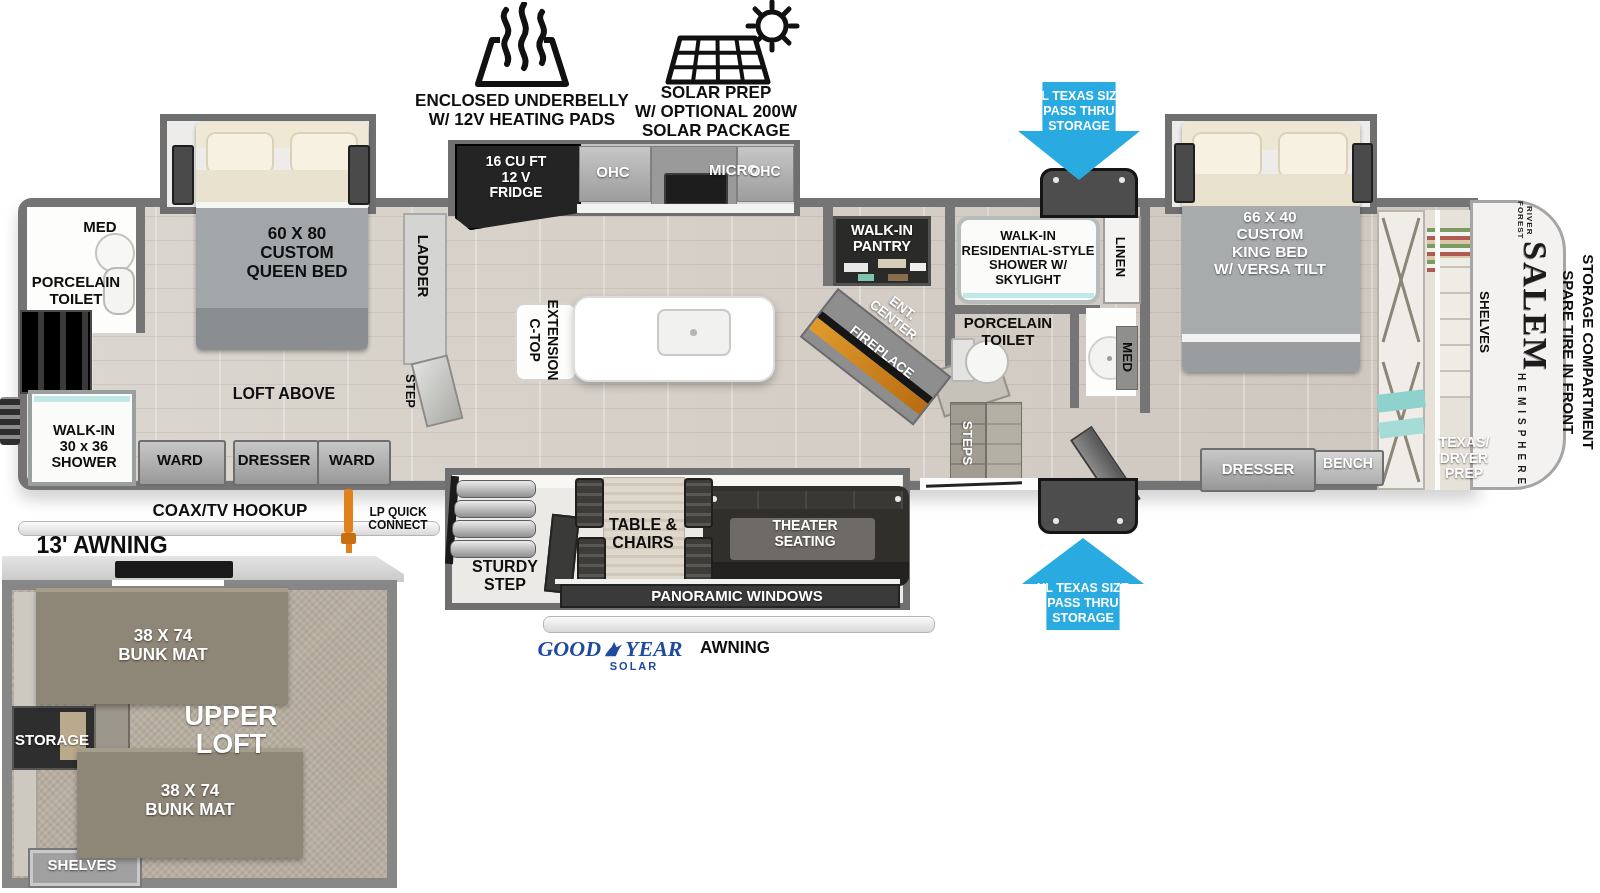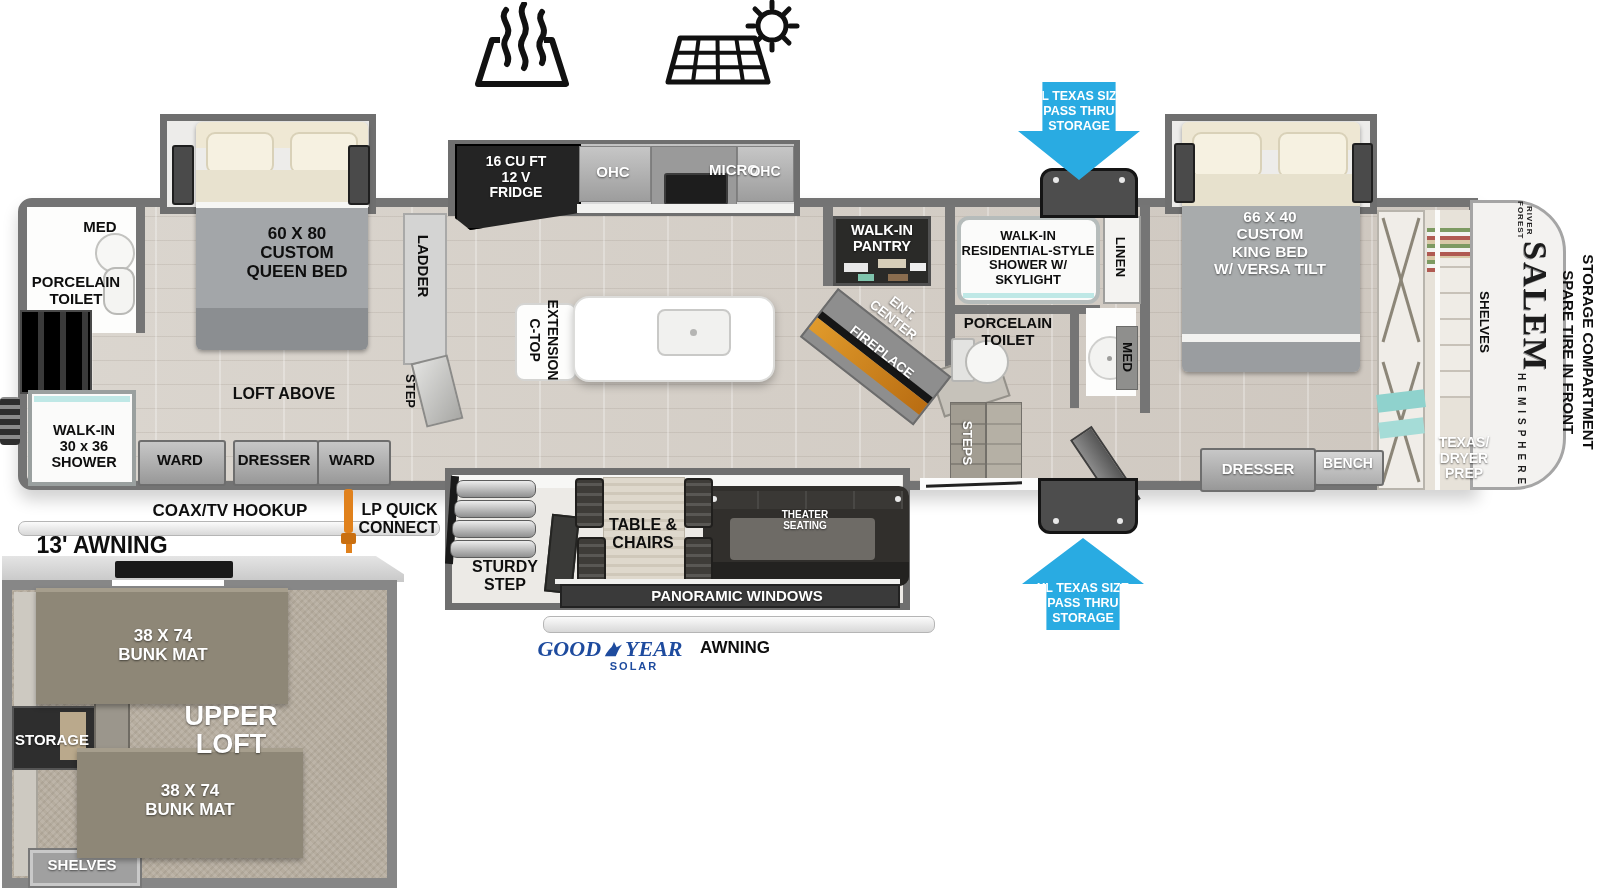--- a/index.html
+++ b/index.html
@@ -47,20 +47,22 @@
 
   <div class="abs" style="left:462px;top:2px;width:120px;height:88px;z-index:20">
     <svg width="120" height="88" viewBox="0 0 120 88">
       <path d="M30 38 L90 38 L104 82 L16 82 Z" fill="none" stroke="#111" stroke-width="6" stroke-linejoin="round"></path>
       <rect x="38" y="33" width="44" height="10" fill="#fff"></rect>
       <path d="M44 8 C36 18 52 24 44 36 C38 46 50 52 45 62" stroke="#111" stroke-width="6" fill="none" stroke-linecap="round"></path>
       <path d="M62 2 C54 14 70 22 61 36 C54 48 68 54 62 66" stroke="#111" stroke-width="6" fill="none" stroke-linecap="round"></path>
       <path d="M80 10 C73 19 88 25 79 37 C73 47 85 52 80 61" stroke="#111" stroke-width="6" fill="none" stroke-linecap="round"></path>
     </svg>
   </div>
+  <div class="lbl" style="left:522px;top:110px;font-size:17px">ENCLOSED UNDERBELLY
+W/ 12V HEATING PADS</div>
 
   <div class="abs" style="left:660px;top:0;width:140px;height:92px;z-index:20">
     <svg width="140" height="92" viewBox="0 0 140 92">
       <circle cx="112" cy="26" r="14" fill="none" stroke="#111" stroke-width="5"></circle>
       <g stroke="#111" stroke-width="5" stroke-linecap="round">
         <line x1="112" y1="2" x2="112" y2="8"></line>
           <line x1="112" y1="44" x2="112" y2="50"></line>
         <line x1="88" y1="26" x2="94" y2="26"></line>
           <line x1="130" y1="26" x2="137" y2="26"></line>
         <line x1="95" y1="9" x2="100" y2="14"></line>
@@ -71,20 +73,23 @@
       <path d="M20 38 L95 38 L108 82 L8 82 Z" fill="#fff" stroke="#111" stroke-width="5" stroke-linejoin="round"></path>
       <g stroke="#111" stroke-width="4">
         <line x1="38.75" y1="38" x2="33" y2="82"></line>
         <line x1="57.5" y1="38" x2="58" y2="82"></line>
         <line x1="76.25" y1="38" x2="83" y2="82"></line>
         <line x1="16" y1="52.7" x2="99.3" y2="52.7"></line>
         <line x1="12" y1="67.3" x2="103.7" y2="67.3"></line>
       </g>
     </svg>
   </div>
+  <div class="lbl" style="left:716px;top:112px;font-size:17px">SOLAR PREP
+W/ OPTIONAL 200W
+SOLAR PACKAGE</div>
 
   <div class="arrow-down" style="left:1018px;top:82px;width:122px;height:98px">
     <div class="arrowtxt" style="top:7px">XL TEXAS SIZE
 PASS THRU
 STORAGE</div>
   </div>
   <div class="arrow-up" style="left:1022px;top:538px;width:122px;height:92px">
     <div class="arrowtxt" style="bottom:4px">XL TEXAS SIZE
 PASS THRU
 STORAGE</div>
@@ -303,21 +308,21 @@
 CHAIRS</div>
 
   <div class="abs" style="left:703px;top:486px;width:206px;height:100px;background:#312f2c;border-radius:10px;z-index:8">
     <div style="position:absolute;left:6px;top:5px;width:194px;height:18px;background:#3a3835;
          background-image:repeating-linear-gradient(90deg, rgba(255,255,255,.08) 0 2px, rgba(0,0,0,0) 2px 48px)"></div>
     <div class="screw" style="left:8px;top:10px"></div>
       <div class="screw" style="right:8px;top:10px"></div>
     <div style="position:absolute;left:27px;top:32px;width:145px;height:42px;background:#6e6b66;border-radius:4px"></div>
     <div style="position:absolute;left:0;bottom:0;width:206px;height:24px;background:#232220;border-radius:0 0 10px 10px"></div>
   </div>
-  <div class="lbl white" style="left:805px;top:520px;font-size:10px">THEATER
+  <div class="lbl white" style="left:805px;top:534px;font-size:14px">THEATER
 SEATING</div>
 
   <div class="abs" style="left:555px;top:579px;width:345px;height:5px;background:#f0f0ee;z-index:9"></div>
   <div class="abs" style="left:560px;top:584px;width:340px;height:24px;background:#3a3a3a;border:2px solid #222;box-sizing:border-box;z-index:9"></div>
   <div class="lbl white" style="left:737px;top:596px;font-size:15px;z-index:31">PANORAMIC WINDOWS</div>
   <div class="rail" style="left:543px;top:616px;width:390px;height:15px"></div>
 
   <div class="abs" style="left:448px;top:476px;width:8px;height:88px;background:#1a1a1a;z-index:9;transform:rotate(4deg)"></div>
   <div class="stepbar" style="left:456px;top:480px;width:78px;height:16px"></div>
   <div class="stepbar" style="left:454px;top:500px;width:80px;height:16px"></div>
@@ -338,21 +343,21 @@
   </div>
   <div class="lbl" style="left:634px;top:666px;font-size:11px;color:#1e4b9e;letter-spacing:2px">SOLAR</div>
   <div class="lbl" style="left:735px;top:648px;font-size:17px">AWNING</div>
 
   <div class="lbl" style="left:230px;top:511px;font-size:17px">COAX/TV HOOKUP</div>
   <div class="rail" style="left:18px;top:521px;width:420px;height:13px"></div>
   <div class="lbl" style="left:102px;top:546px;font-size:23px">13' AWNING</div>
   <div class="abs" style="left:344px;top:489px;width:9px;height:44px;background:#e0811c;border-radius:3px;z-index:10"></div>
   <div class="abs" style="left:341px;top:533px;width:15px;height:11px;background:#c96f10;border-radius:2px;z-index:10"></div>
   <div class="abs" style="left:346px;top:544px;width:6px;height:9px;background:#e0811c;z-index:10"></div>
-  <div class="lbl" style="left:398px;top:519px;font-size:16px;text-align:right">LP QUICK
+  <div class="lbl" style="left:398px;top:519px;font-size:12px;text-align:center">LP QUICK
 CONNECT</div>
 
   <div class="abs" style="left:2px;top:556px;width:402px;height:26px;background:linear-gradient(180deg,#e4e4e4,#c8c8c8);
        clip-path:polygon(0 0,93% 0,100% 70%,100% 100%,0 100%);z-index:5"></div>
   <div class="abs" style="left:115px;top:561px;width:118px;height:17px;background:#191919;border-radius:2px;z-index:6"></div>
   <div class="abs" style="left:112px;top:580px;width:112px;height:6px;background:#fff;z-index:6"></div>
 
   <div class="abs" style="left:2px;top:580px;width:395px;height:308px;border:10px solid #878787;box-sizing:border-box;z-index:5;
        background-color:#b6ad9f;background-image:
          repeating-linear-gradient(45deg, rgba(255,255,255,.09) 0 3px, rgba(0,0,0,0) 3px 6px),

